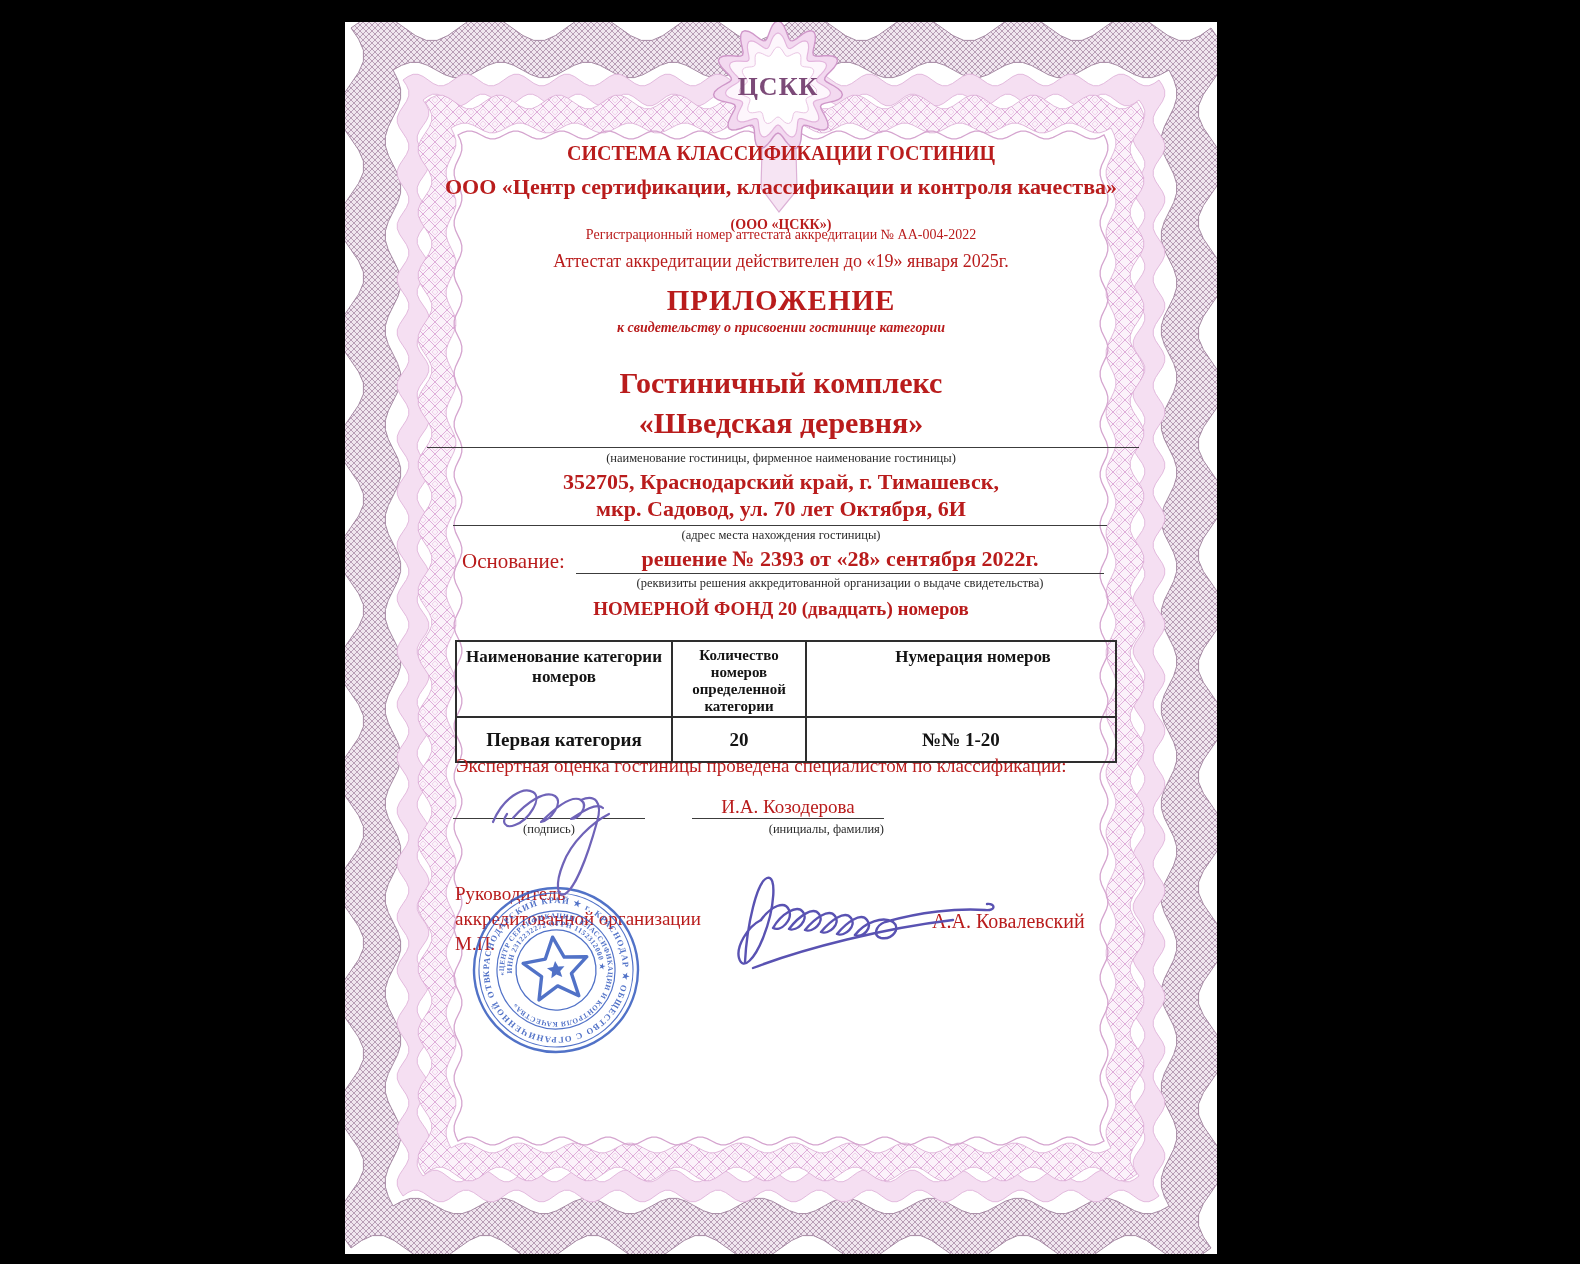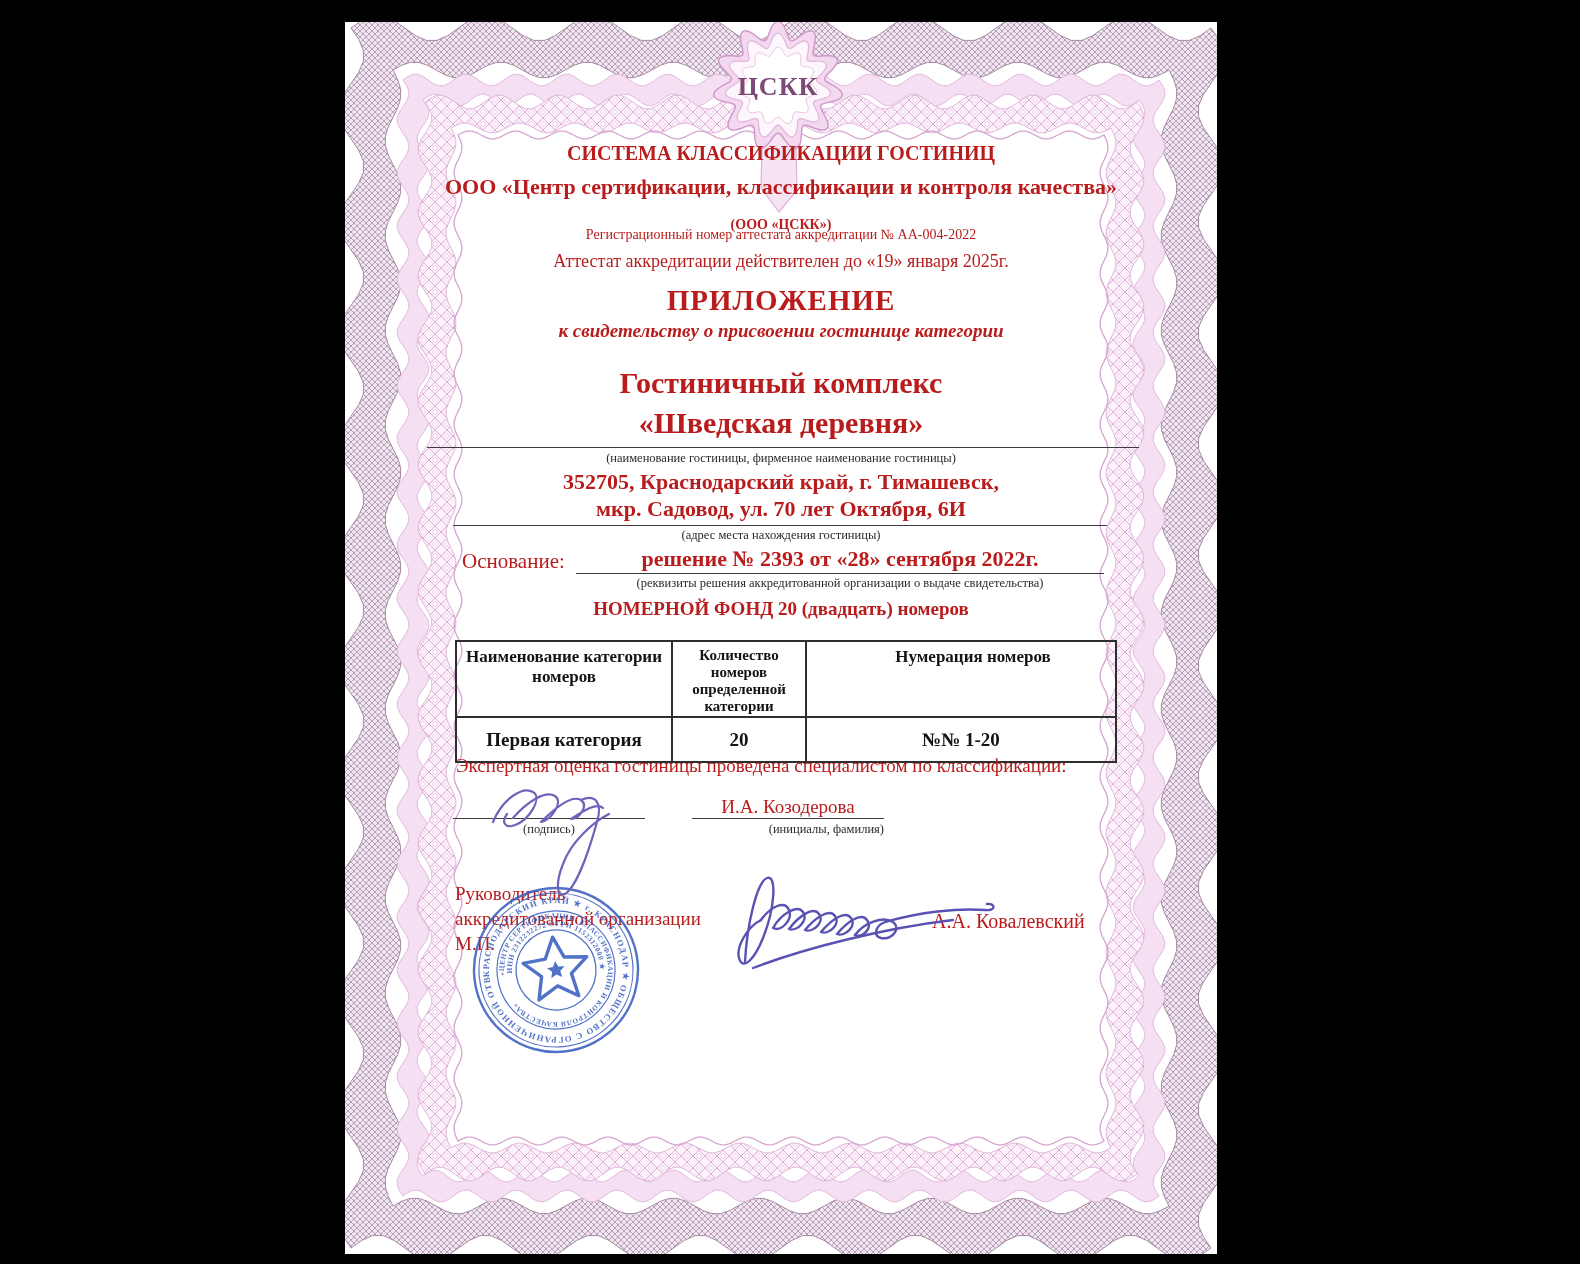--- a/index.html
+++ b/index.html
@@ -50,21 +50,21 @@
     </g>
   </svg>
 
   <div class="content ctr b" style="top:120px;font-size:20px;">СИСТЕМА КЛАССИФИКАЦИИ ГОСТИНИЦ</div>
   <div class="content ctr b" style="top:152px;font-size:22px;">ООО «Центр сертификации, классификации и контроля качества»</div>
   <div class="content ctr b" style="top:195px;font-size:14px;">(ООО «ЦСКК»)</div>
   <div class="content ctr" style="top:205px;font-size:14px;">Регистрационный номер аттестата аккредитации № АА-004-2022</div>
   <div class="content ctr" style="top:229px;font-size:18px;">Аттестат аккредитации действителен до «19» января 2025г.</div>
 
   <div class="content ctr b" style="top:262px;font-size:29px;letter-spacing:1px;">ПРИЛОЖЕНИЕ</div>
-  <div class="content ctr b" style="top:298px;font-size:19px;font-style:italic;">к свидетельству о присвоении гостинице категории</div>
+  <div class="content ctr b" style="top:298px;font-size:14px;font-style:italic;">к свидетельству о присвоении гостинице категории</div>
 
   <div class="content ctr b" style="top:384px;font-size:30px;">«Шведская деревня»</div>
   <div class="content ctr b" style="top:344px;font-size:30px;">Гостиничный комплекс</div>
   <div class="content rule" style="left:82px;right:78px;top:425px;"></div>
   <div class="content ctr cap" style="top:429px;">(наименование гостиницы, фирменное наименование гостиницы)</div>
 
   <div class="content ctr b" style="top:447px;font-size:22px;">352705, Краснодарский край, г. Тимашевск,</div>
   <div class="content ctr b" style="top:474px;font-size:22px;">мкр. Садовод, ул. 70 лет Октября, 6И</div>
   <div class="content rule" style="left:108px;right:110px;top:503px;"></div>
   <div class="content ctr cap" style="top:506px;">(адрес места нахождения гостиницы)</div>

